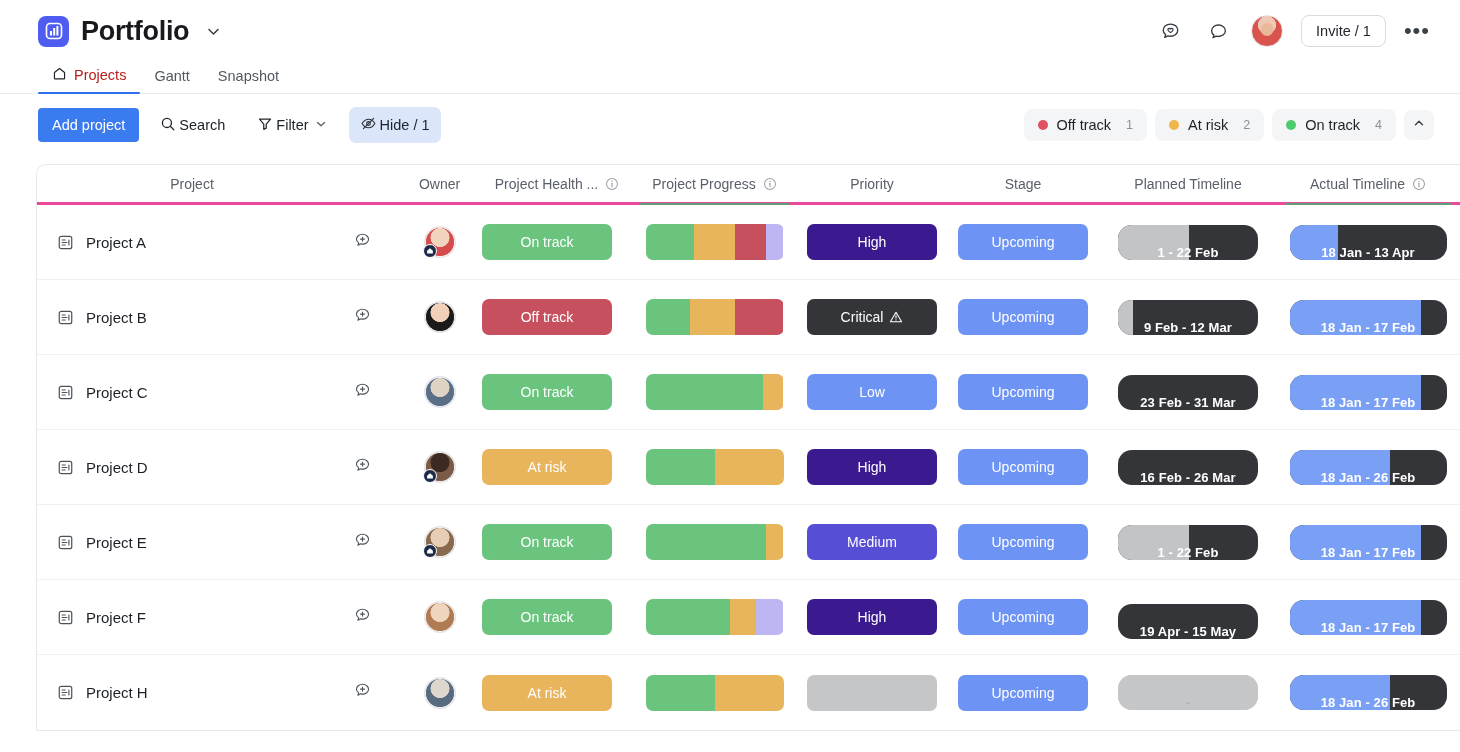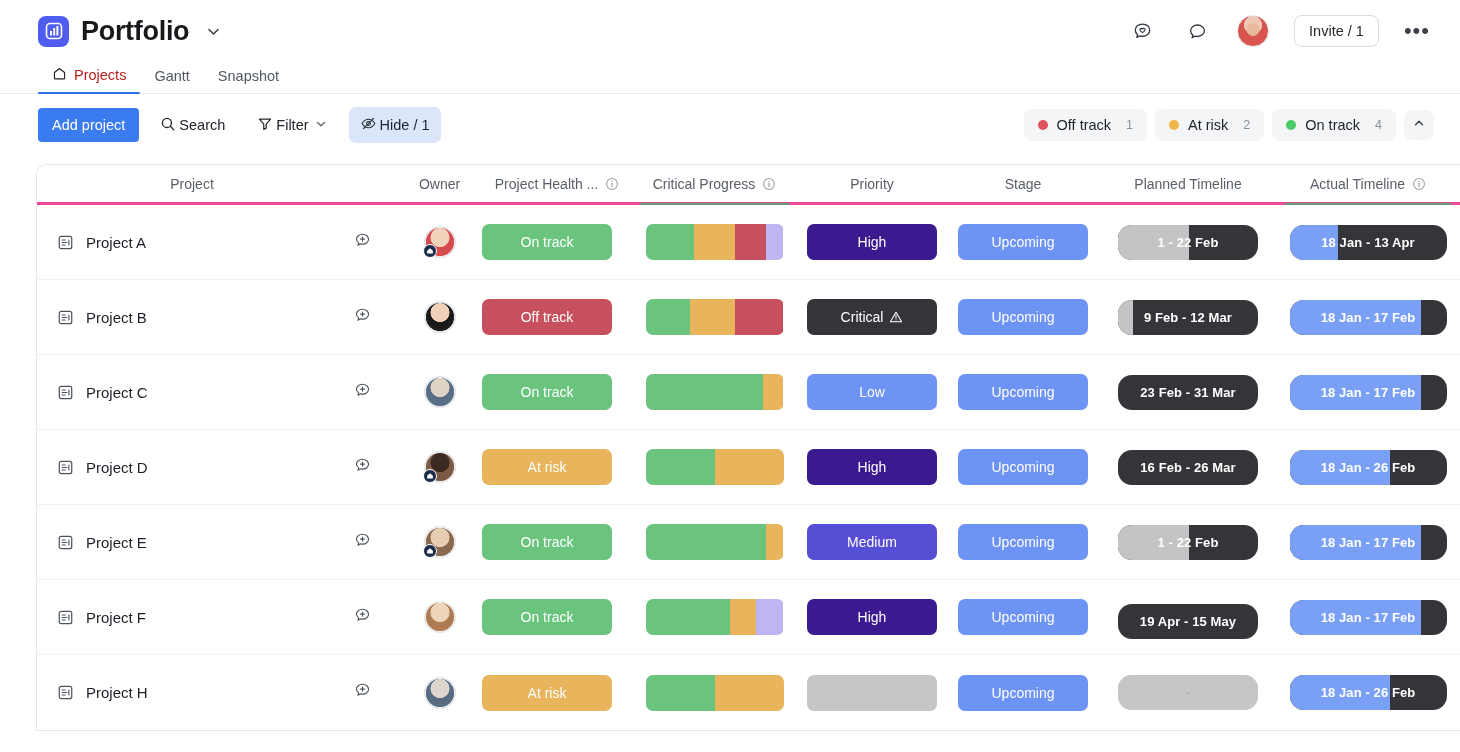--- a/index.html
+++ b/index.html
@@ -25,21 +25,21 @@
     display: flex; align-items: center; justify-content: center;
   }
   .brand-logo svg { display:block; }
   .brand-title {
     font-size: 27px; font-weight: 700; letter-spacing: -0.3px; color: #17191c;
   }
   .chev-title {
     margin-left: 4px; color: #4a4f57; display:flex; align-items:center;
   }
   .topbar-spacer { flex: 1; }
-  .topbar-right { display: flex; align-items: center; gap: 25px; }
+  .topbar-right { display: flex; align-items: center; gap: 18px; }
   .icon-btn {
     width: 30px; height: 30px; display: flex; align-items: center; justify-content: center;
     color: #3c4149; cursor: pointer; border-radius: 6px;
   }
   .avatar-top {
     width: 32px; height: 32px; border-radius: 50%;
     background: radial-gradient(circle at 50% 30%, #f0c9b4 0 34%, #d9534f 36% 100%);
     border: 1px solid #e6e6e6; position: relative; overflow:hidden;
   }
   .avatar-top::after{
@@ -165,21 +165,21 @@
   .pill.crit { gap: 6px; }
 
   .progressbar {
     width: 138px; height: 36px; border-radius: 7px; overflow: hidden;
     display: flex;
   }
   .progressbar > span { height: 100%; display: block; }
 
   .timeline {
     height: 35px; border-radius: 14px; overflow: hidden;
-    position: relative; display: flex; align-items: center;
+    position: relative; display: flex; align-items: flex-end;
   }
   .timeline .fill { position:absolute; left:0; top:0; bottom:0; }
   .timeline .txt {
     position: relative; width: 100%; text-align: center;
     font-size: 13px; color: #fff; font-weight: 600; z-index: 2;
     letter-spacing: 0.1px;
   }
 </style>
 </head>
 <body>
@@ -320,21 +320,21 @@
         <span>Project Health ...</span>
         <span class="info-ico">
           <svg width="14" height="14" viewBox="0 0 16 16">
               <circle cx="8" cy="8" r="6.2" fill="none" stroke="#9aa0a8" stroke-width="1.2"></circle>
               <path d="M8 7.2v4" stroke="#9aa0a8" stroke-width="1.3" stroke-linecap="round"></path>
               <circle cx="8" cy="4.9" r="0.8" fill="#9aa0a8"></circle>
             </svg>
         </span>
       </div>
       <div class="th c-progress underline">
-        <span>Critical Progress</span>
+        <span>Project Progress</span>
         <span class="info-ico">
           <svg width="14" height="14" viewBox="0 0 16 16">
               <circle cx="8" cy="8" r="6.2" fill="none" stroke="#9aa0a8" stroke-width="1.2"></circle>
               <path d="M8 7.2v4" stroke="#9aa0a8" stroke-width="1.3" stroke-linecap="round"></path>
               <circle cx="8" cy="4.9" r="0.8" fill="#9aa0a8"></circle>
             </svg>
         </span>
       </div>
       <div class="th c-priority">
         <span>Priority</span>

